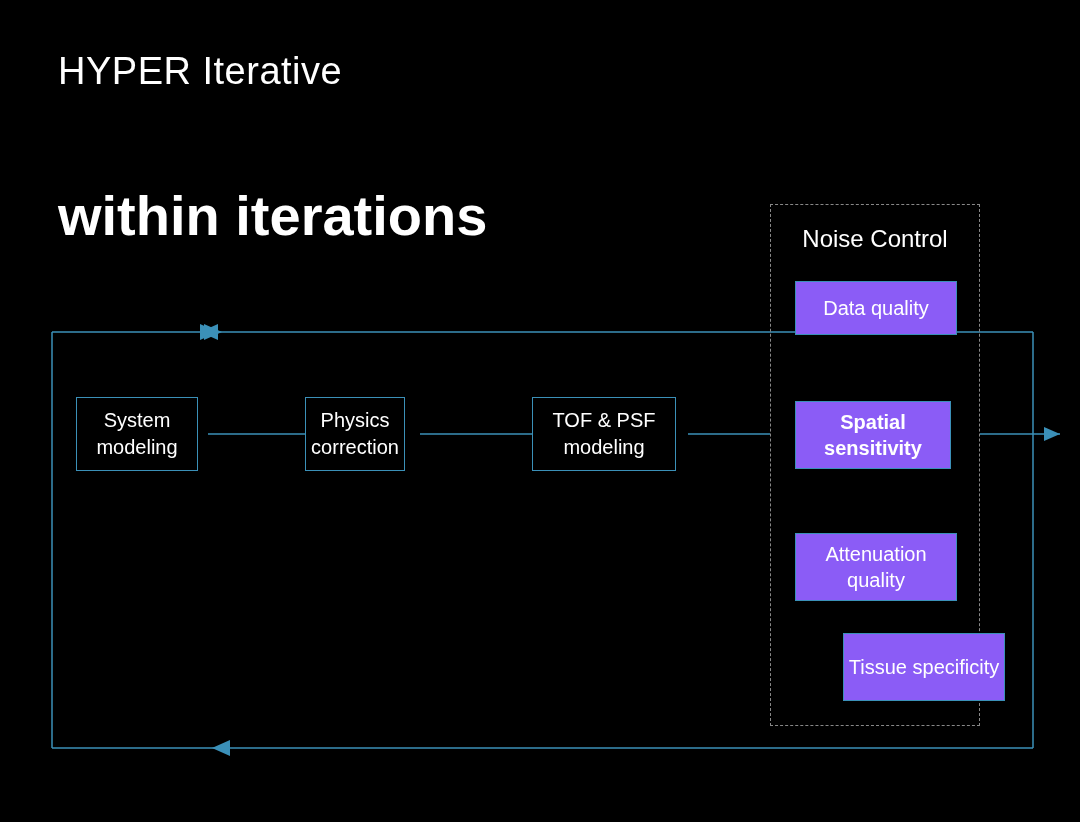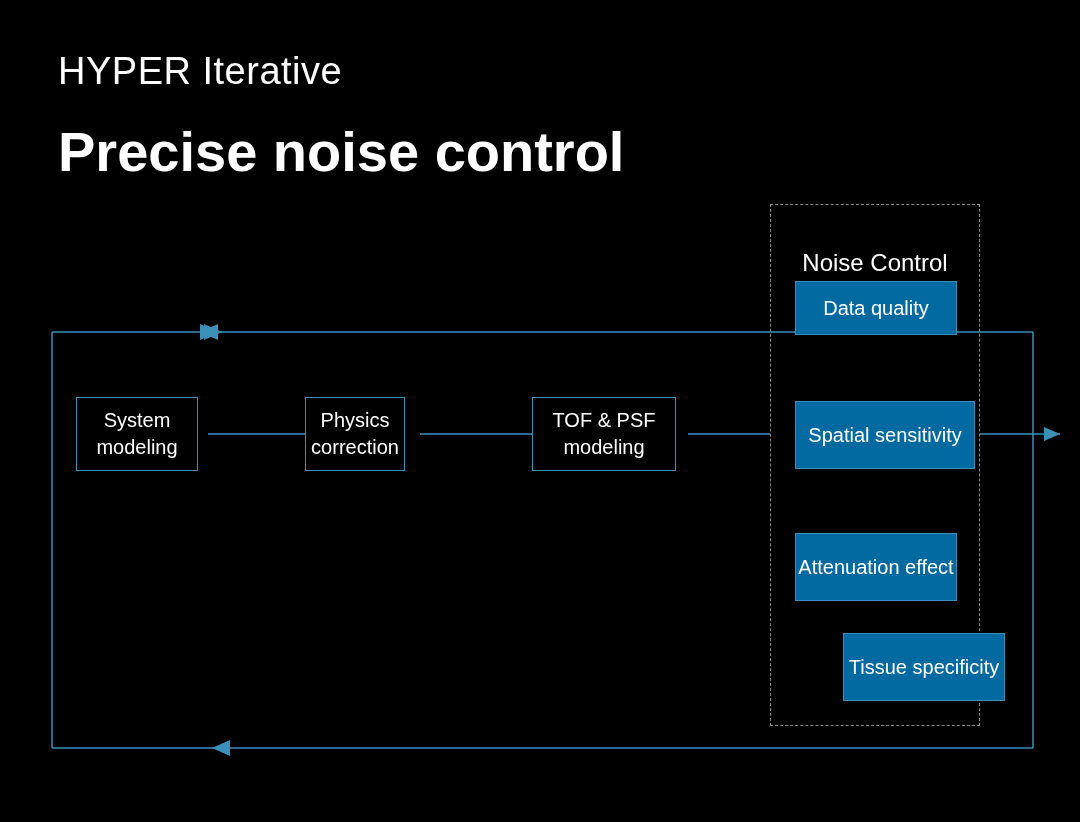--- a/index.html
+++ b/index.html
@@ -3,34 +3,35 @@
 <meta charset="utf-8">
 <style>
   * { box-sizing: border-box; margin: 0; padding: 0; }
   html, body { width: 1080px; height: 822px; background: #000; color: #fff; font-family: "Segoe UI", "Helvetica Neue", Arial, sans-serif; overflow: hidden; }
   .canvas { position: relative; width: 1080px; height: 822px; }
   .subtitle { position: absolute; left: 58px; top: 50px; font-size: 38px; font-weight: 500; letter-spacing: 0.5px; }
   .headline { position: absolute; left: 58px; top: 120px; font-size: 56px; font-weight: 600; line-height: 1.15; }
   .box { position: absolute; border: 1px solid #3b90b8; background: #000; display: flex; align-items: center; justify-content: center; text-align: center; font-size: 20px; line-height: 1.35; padding: 6px 8px; }
   .nc-container { position: absolute; border: 1px dashed #888; }
   .nc-title { position: absolute; font-size: 24px; color: #fff; text-align: center; width: 100%; }
-  .nc-box { position: absolute; border: 1px solid #3b90b8; background: #0369a1; display: flex; align-items: center; justify-content: center; text-align: center; font-size: 20px; line-height: 1.3; }
+  .nc-box { position: absolute; border: 1px solid #3b90b8; background: #8b5cf6; display: flex; align-items: center; justify-content: center; text-align: center; font-size: 20px; line-height: 1.3; }
   svg.wires { position: absolute; left: 0; top: 0; width: 1080px; height: 822px; pointer-events: none; }
   .wire { stroke: #3b90b8; stroke-width: 1.5; fill: none; }
   .arrowhead { fill: #3b90b8; }
 </style>
 </head>
 <body>
 
 <div class="canvas">
 
   <div class="subtitle">HYPER Iterative</div>
 
   <div class="headline">
-    <span>Precise noise control</span><br>
+    <br>
+    <span>within iterations</span>
   </div>
 
   <svg class="wires" viewBox="0 0 1080 822">
 
     <line class="wire" x1="52" y1="332" x2="1033" y2="332"></line>
 
     <line class="wire" x1="1033" y1="332" x2="1033" y2="748"></line>
 
     <line class="wire" x1="1033" y1="748" x2="52" y2="748"></line>
 
@@ -55,29 +56,29 @@
     <span>System modeling</span>
   </div>
   <div class="box" style="left:305px; top:397px; width:100px; height:74px;">
     <span>Physics correction</span>
   </div>
   <div class="box" style="left:532px; top:397px; width:144px; height:74px;">
     <span>TOF &amp; PSF modeling</span>
   </div>
 
   <div class="nc-container" style="left:770px; top:204px; width:210px; height:522px;">
-    <div class="nc-title" style="top:20px; left:0;margin-top:24px;">Noise Control</div>
+    <div class="nc-title" style="top:20px; left:0;">Noise Control</div>
 
     <div class="nc-box" style="left:24px; top:76px;  width:162px; height:54px;">
       <span>Data quality</span>
     </div>
-    <div class="nc-box" style="left:24px; top:196px; width:180px; height:68px;">
+    <div class="nc-box" style="left:24px; top:196px; width:156px; height:68px;font-weight:bold;">
       <span>Spatial sensitivity</span>
     </div>
     <div class="nc-box" style="left:24px; top:328px; width:162px; height:68px;">
-      <span>Attenuation effect</span>
+      <span>Attenuation quality</span>
     </div>
     <div class="nc-box" style="left:24px; top:428px; width:162px; height:68px;margin-left:48px;">
       <span>Tissue specificity</span>
     </div>
   </div>
 
 </div>
 
 </body></html>

